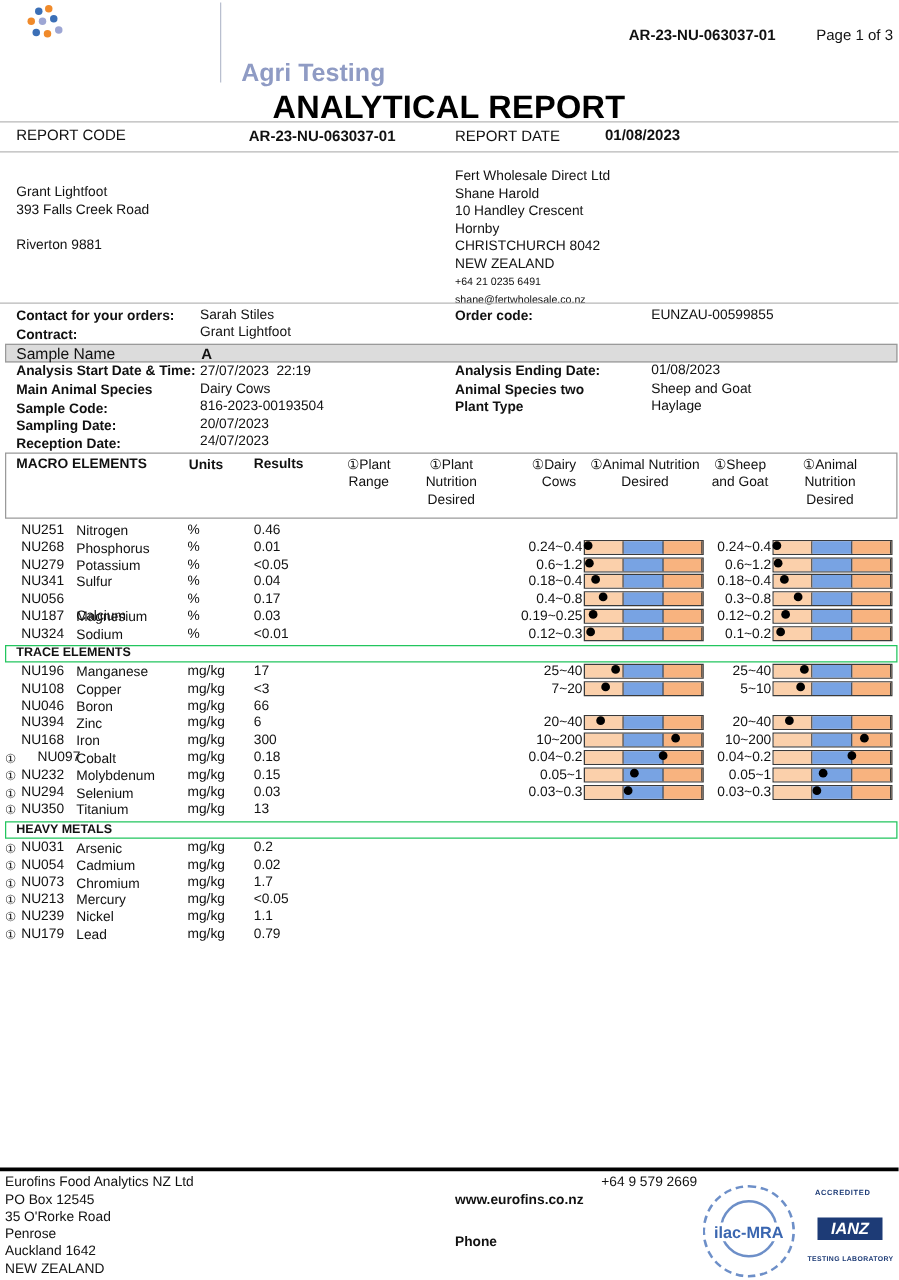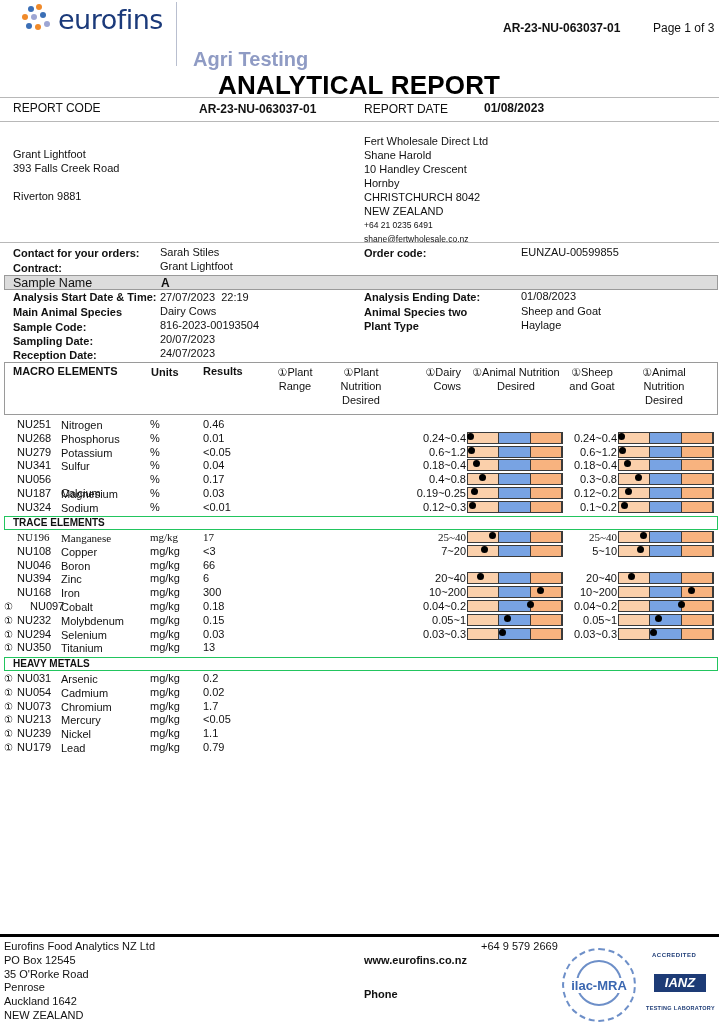--- a/index.html
+++ b/index.html
@@ -43,21 +43,20 @@
   <div class="logo-dots">
     <span style="left:6px;top:2px;background:#3b6fb6"></span>
     <span style="left:14px;top:0px;background:#f08a2a"></span>
     <span style="left:0px;top:10px;background:#f08a2a"></span>
     <span style="left:9px;top:10px;background:#9da6d4"></span>
     <span style="left:18px;top:8px;background:#3b6fb6"></span>
     <span style="left:4px;top:19px;background:#3b6fb6"></span>
     <span style="left:13px;top:20px;background:#f08a2a"></span>
     <span style="left:22px;top:17px;background:#9da6d4"></span>
   </div>
-  <span class="logo-text">eurofins</span>
 </div>
 <div class="abs vline"></div>
 <div class="abs agri">Agri Testing</div>
 <div class="abs title">ANALYTICAL REPORT</div>
 <div class="abs topcode">AR-23-NU-063037-01</div>
 <div class="abs page">Page 1 of 3</div>
 
 <div class="abs hr" style="top:97px"></div>
 <div class="abs lbl" style="left:13px;top:101px">REPORT CODE</div>
 <div class="abs lbl b" style="left:199px;top:102px;font-size:12px">AR-23-NU-063037-01</div>
@@ -253,21 +252,21 @@
       <div class="bar" style="left:618px;top:0">
         <div class="s1"></div>
         <div class="s2"></div>
         <div class="s3"></div>
         <span class="dot" style="left:5px"></span>
       </div>
     </div>
   </div>
 <div class="sect" style="top:516px">TRACE ELEMENTS</div>
 <div id="trace-rows">
-    <div class="row" style="top: 531px; font-family: Liberation Serif, serif;">
+    <div class="row" style="top: 531px;">
       <span style="left:4px;font-size:10px;top:1px"></span>
       <span style="left:17px">NU196</span>
       <span style="left:61px;top:1px">Manganese</span>
       <span style="left:150px">mg/kg</span>
       <span style="left:203px">17</span>
       <span class="range" style="left:396px">25~40</span>
       <div class="bar" style="left:467px;top:0">
         <div class="s1"></div>
         <div class="s2"></div>
         <div class="s3"></div>

